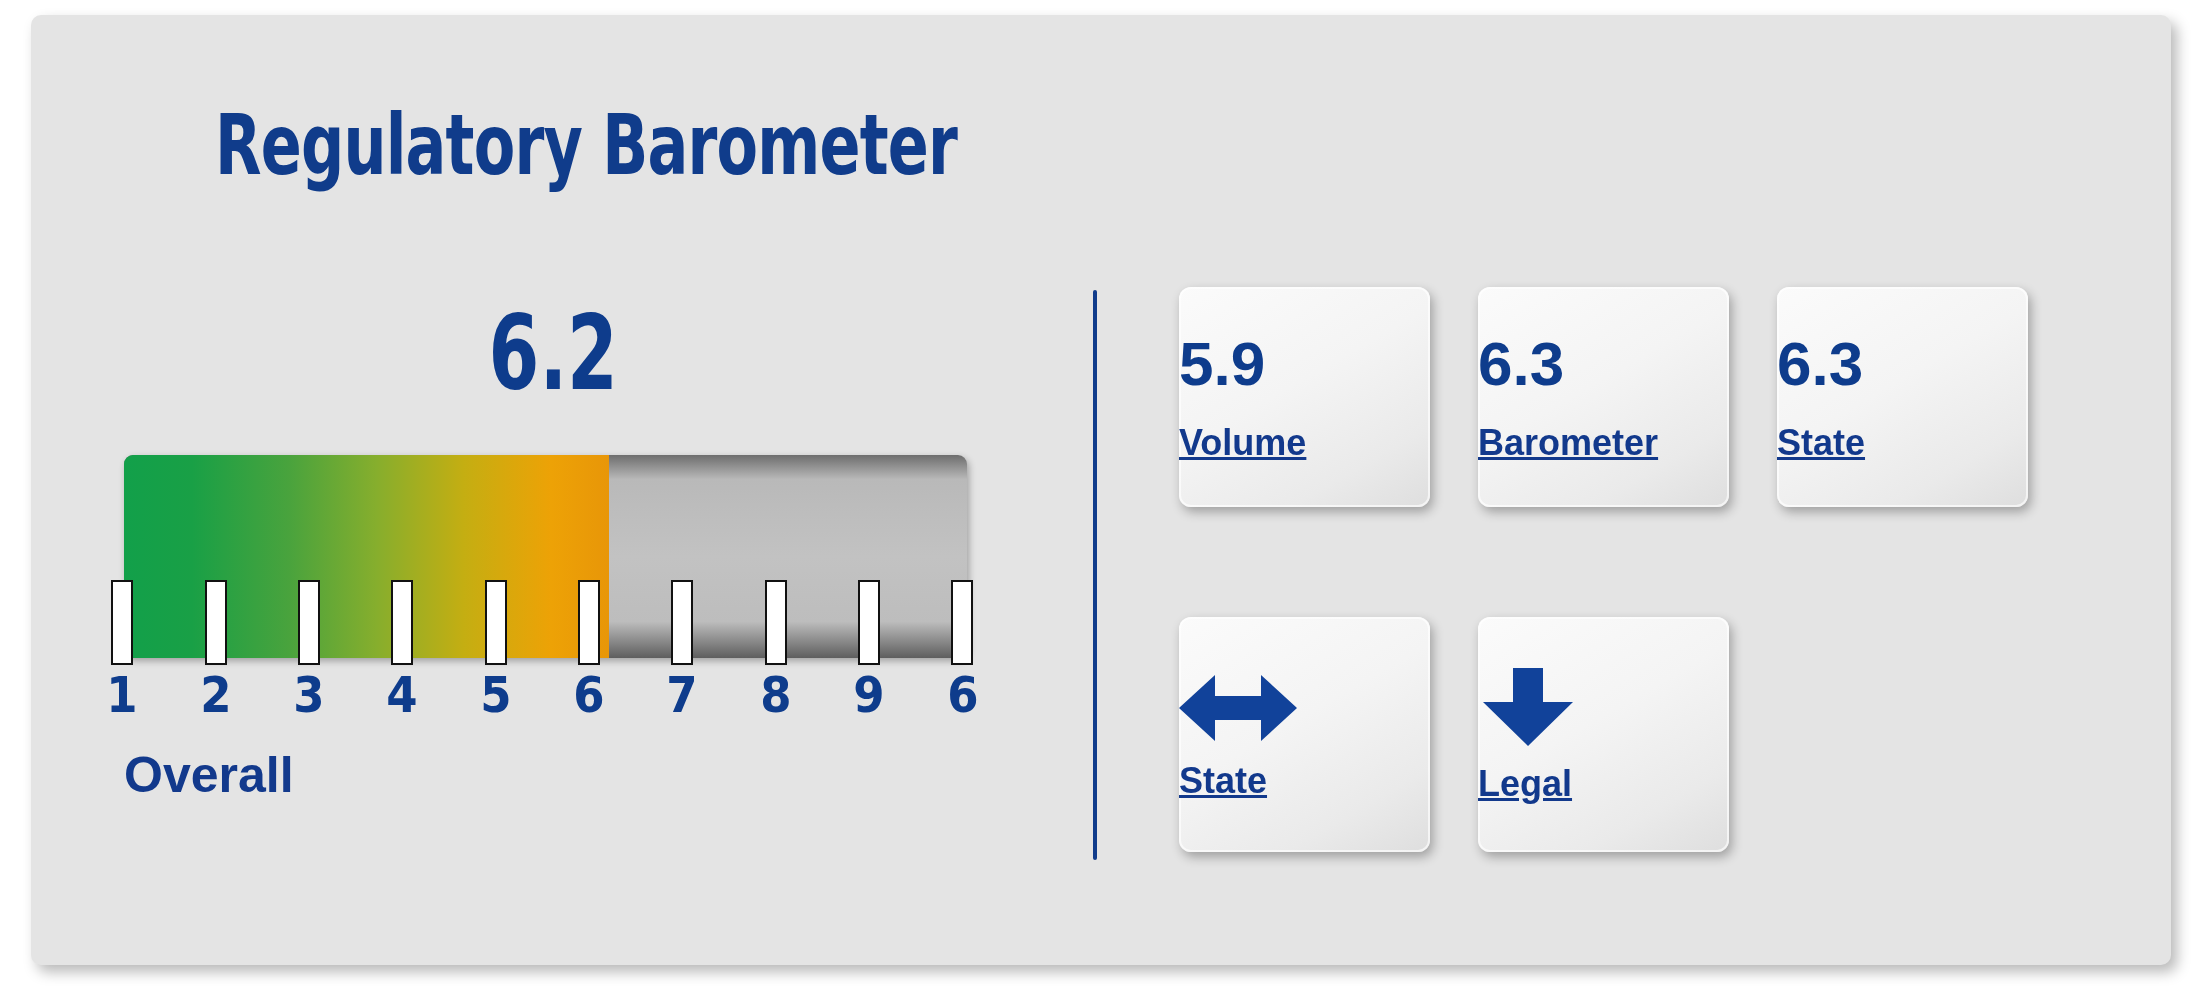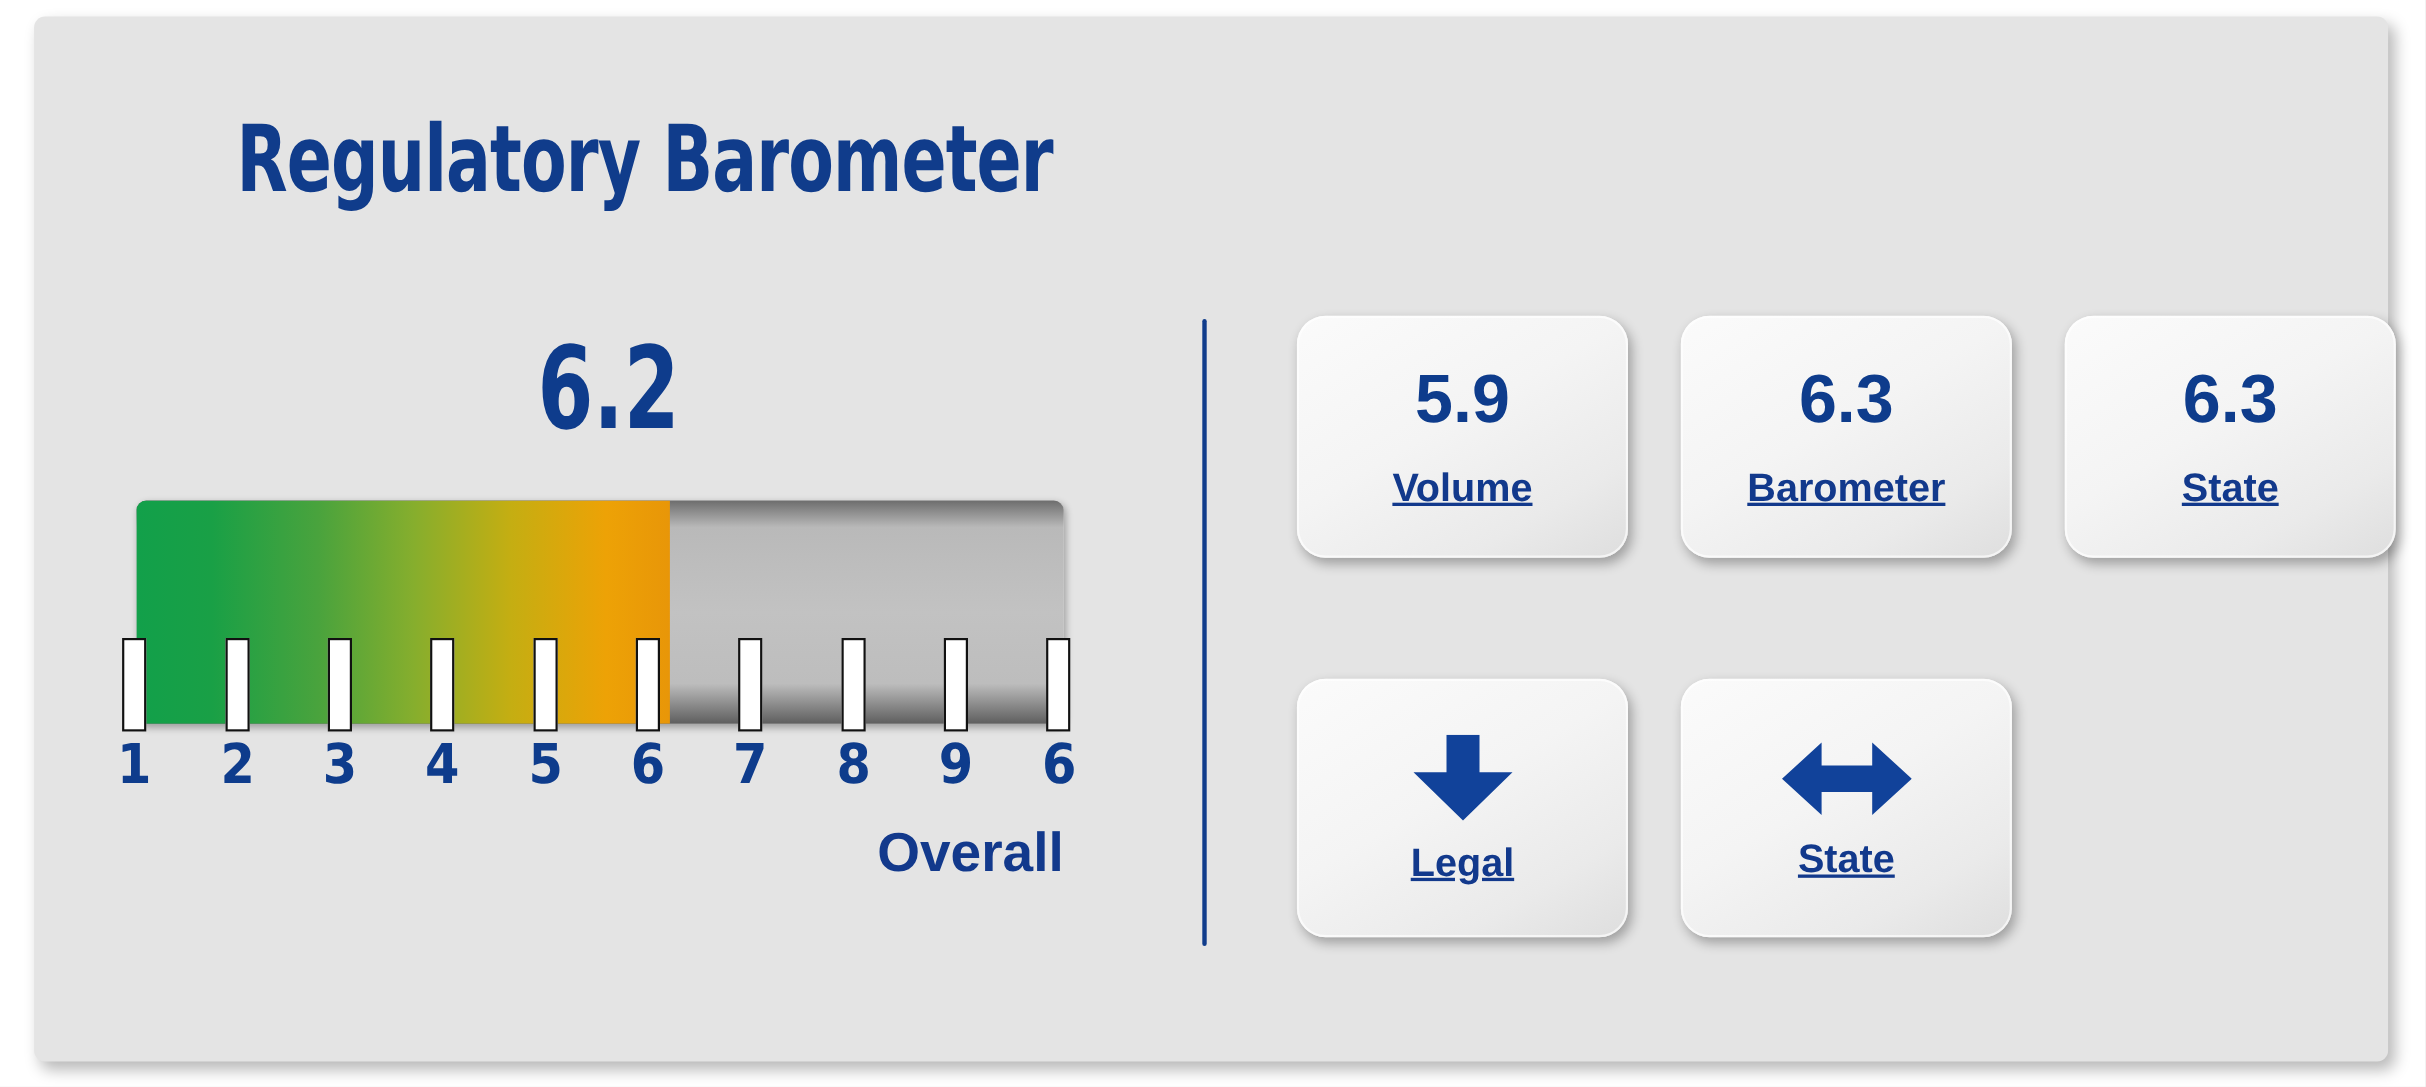--- a/index.html
+++ b/index.html
@@ -80,21 +80,21 @@
     color:#0e3c8c;
     font-family:"Liberation Sans Narrow","DejaVu Sans Condensed","Liberation Sans",sans-serif;
     font-weight:bold;
     font-size:50px;
     line-height:1;
   }
   #gauge-caption{
     position:absolute;
     left:93px;top:735px;
     width:843px;
-    text-align:right;
+    text-align:left;
     color:#12398c;
     font-weight:bold;
     font-size:50px;
     line-height:1;
   }
 
   
   #divider{
     position:absolute;
     left:1062px;top:275px;
@@ -103,28 +103,28 @@
     border-radius:2px;
   }
 
   
   #cards{position:absolute;left:1148px;top:272px;width:1000px;height:590px;}
   .card-row{position:absolute;left:0;width:1000px;height:220px;display:flex;gap:48px;}
   #row-top{top:0;}
   #row-bottom{top:330px;height:235px;}
   .card{
     position:relative;
-    width:301px;height:100%;
-    border-radius:26px;
+    width:251px;height:100%;
+    border-radius:12px;
     background:linear-gradient(150deg,#fbfbfb 0%,#f4f4f4 45%,#eaeaea 78%,#dedede 100%);
     box-shadow:3px 5px 11px rgba(0,0,0,0.30),
                inset 0 0 0 2px rgba(255,255,255,0.65);
     display:flex;
     flex-direction:column;
-    align-items:center;
+    align-items:flex-start;
     justify-content:center;
   }
   .card-value{
     color:#0e3c8c;
     font-weight:bold;
     font-size:62px;
     line-height:1;
     margin-bottom:30px;
   }
   .card-label{
@@ -203,33 +203,33 @@
         <div class="card-label">State</div>
       </div>
 
     </div>
 
     <div class="card-row" id="row-bottom">
 
 
       <div class="card">
         <span class="card-icon">
+          <svg width="118" height="74" viewBox="0 0 118 74">
+            <polygon points="0,37 36,4 36,25 82,25 82,4 118,37 82,70 82,49 36,49 36,70" fill="#11429a"></polygon>
+          </svg>
+        </span>
+        <div class="card-label">State</div>
+      </div>
+
+      <div class="card">
+        <span class="card-icon">
           <svg width="100" height="80" viewBox="0 0 100 80">
             <polygon points="35,0 65,0 65,34 95,34 50,78 5,34 35,34" fill="#11429a"></polygon>
           </svg>
         </span>
         <div class="card-label">Legal</div>
       </div>
 
-      <div class="card">
-        <span class="card-icon">
-          <svg width="118" height="74" viewBox="0 0 118 74">
-            <polygon points="0,37 36,4 36,25 82,25 82,4 118,37 82,70 82,49 36,49 36,70" fill="#11429a"></polygon>
-          </svg>
-        </span>
-        <div class="card-label">State</div>
-      </div>
-
     </div>
 
   </div>
 
 </div>
 
 </body></html>

